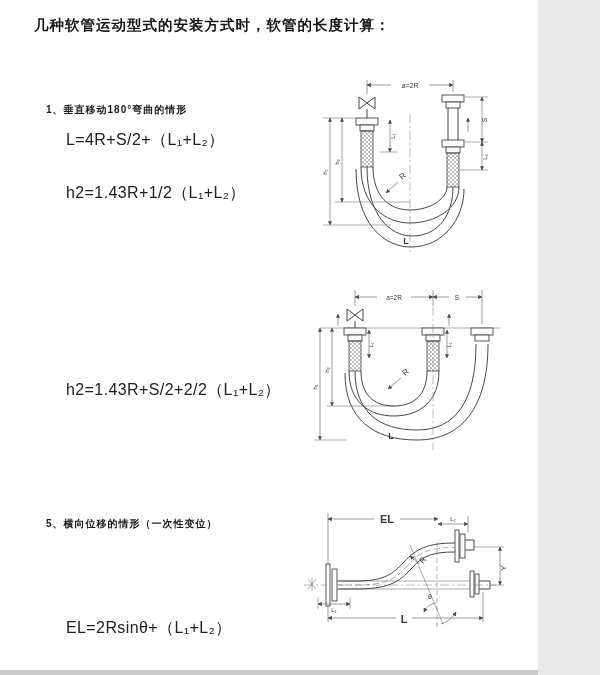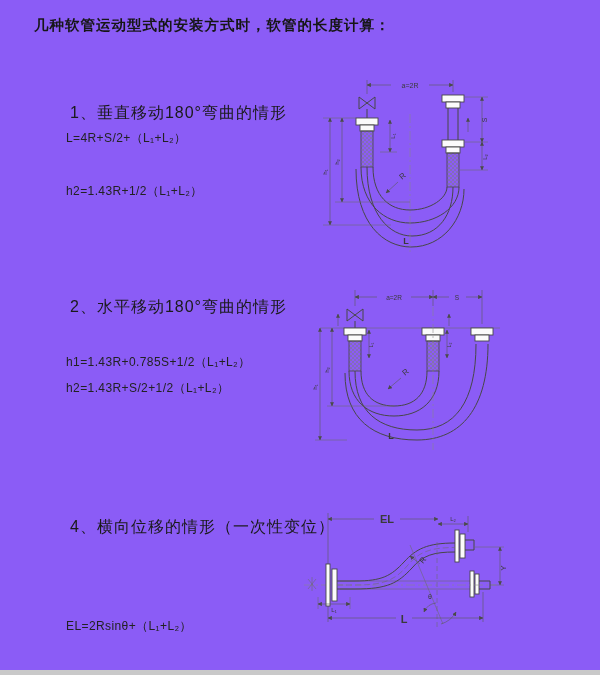--- a/index.html
+++ b/index.html
@@ -1,20 +1,20 @@
 <!DOCTYPE html>
 <html><head>
 <meta charset="utf-8">
 <style>
   html,body{margin:0;padding:0;background:#e9e9e9;}
-  .page{position:relative;width:600px;height:675px;background:#8b5cf6;overflow:hidden;
+  .page{position:relative;width:538px;height:675px;background:#ffffff;overflow:hidden;
         font-family:"Liberation Sans","DejaVu Sans",sans-serif;color:#1f1f1f;}
   .doc-title{position:absolute;left:34px;top:16px;font-size:14.5px;font-weight:700;letter-spacing:1px;color:#161616;}
-  .sec-heading{position:absolute;font-size:16px;font-weight:400;letter-spacing:1px;color:#1a1a1a;white-space:nowrap;margin-left:24px;}
-  .formula{position:absolute;font-size:12px;font-weight:500;letter-spacing:.4px;color:#222;white-space:nowrap;}
+  .sec-heading{position:absolute;font-size:10px;font-weight:700;letter-spacing:1px;color:#1a1a1a;white-space:nowrap;}
+  .formula{position:absolute;font-size:16px;font-weight:500;letter-spacing:.4px;color:#222;white-space:nowrap;}
   .diagram{position:absolute;}
   svg{font-family:"Liberation Sans","DejaVu Sans",sans-serif;}
   svg text{fill:#3a3a3a;}
   .ln{stroke:#474747;stroke-width:1;fill:none;}
   .thin{stroke:#6a6a6a;stroke-width:.55;fill:none;}
   .dim{stroke:#5a5a5a;stroke-width:.6;fill:none;}
   .cl{stroke:#8a8a8a;stroke-width:.55;fill:none;stroke-dasharray:9 3 2 3;}
   .fl{fill:#fbfbfb;stroke:#474747;stroke-width:.9;}
   .scan-edge{position:absolute;left:0;bottom:0;width:100%;height:5px;background:#c9c9c9;}
 </style>
@@ -103,23 +103,21 @@
       <text x="182" y="85" font-size="6" text-anchor="middle" transform="rotate(-90 182 85)">L₂</text>
     </g>
 
     <g>
       <line class="dim" x1="93" y1="110" x2="81" y2="121" marker-end="url(#a1)"></line>
       <text x="97" y="108" font-size="8" transform="rotate(-40 97 108)">R</text>
     </g>
     <text x="101" y="172" font-size="9" text-anchor="middle" font-weight="bold">L</text>
   </svg>
 
-  <div class="sec-heading" style="left:46px;top:297px">2、水平移动180°弯曲的情形</div>
-  <div class="formula" style="left:66px;top:354px">h1=1.43R+0.785S+1/2（L₁+L₂）</div>
-  <div class="formula" style="left:66px;top:380px">h2=1.43R+S/2+1/2（L₁+L₂）</div>
+  <div class="formula" style="left:66px;top:380px">h2=1.43R+S/2+2/2（L₁+L₂）</div>
 
   <svg class="diagram" style="left:305px;top:282px" width="295" height="175" viewBox="0 0 295 175">
     <defs>
       <marker id="a2" viewBox="0 0 6 6" refX="5.5" refY="3" markerWidth="7" markerHeight="7" orient="auto-start-reverse">
         <path d="M0,0 L6,3 L0,6 Z" fill="#4a4a4a"></path>
       </marker>
       <pattern id="ht2" width="4" height="4" patternUnits="userSpaceOnUse">
         <path d="M0,0 L4,4 M4,0 L0,4" stroke="#7d7d7d" stroke-width=".5"></path>
       </pattern>
     </defs>
@@ -183,21 +181,21 @@
       <text x="24" y="88" font-size="6" text-anchor="middle" transform="rotate(-90 24 88)">h₂</text>
     </g>
 
     <g>
       <line class="dim" x1="96" y1="96" x2="83" y2="107" marker-end="url(#a2)"></line>
       <text x="100" y="94" font-size="8" transform="rotate(-40 100 94)">R</text>
     </g>
     <text x="86" y="157" font-size="9" text-anchor="middle" font-weight="bold">L</text>
   </svg>
 
-  <div class="sec-heading" style="left:46px;top:517px">4、横向位移的情形（一次性变位）</div>
+  <div class="sec-heading" style="left:46px;top:517px">5、横向位移的情形（一次性变位）</div>
   <div class="formula" style="left:66px;top:618px">EL=2Rsinθ+（L₁+L₂）</div>
 
   <svg class="diagram" style="left:300px;top:500px" width="300" height="165" viewBox="0 0 300 165">
     <defs>
       <marker id="a3" viewBox="0 0 6 6" refX="5.5" refY="3" markerWidth="7" markerHeight="7" orient="auto-start-reverse">
         <path d="M0,0 L6,3 L0,6 Z" fill="#4a4a4a"></path>
       </marker>
     </defs>
 
     <g>

